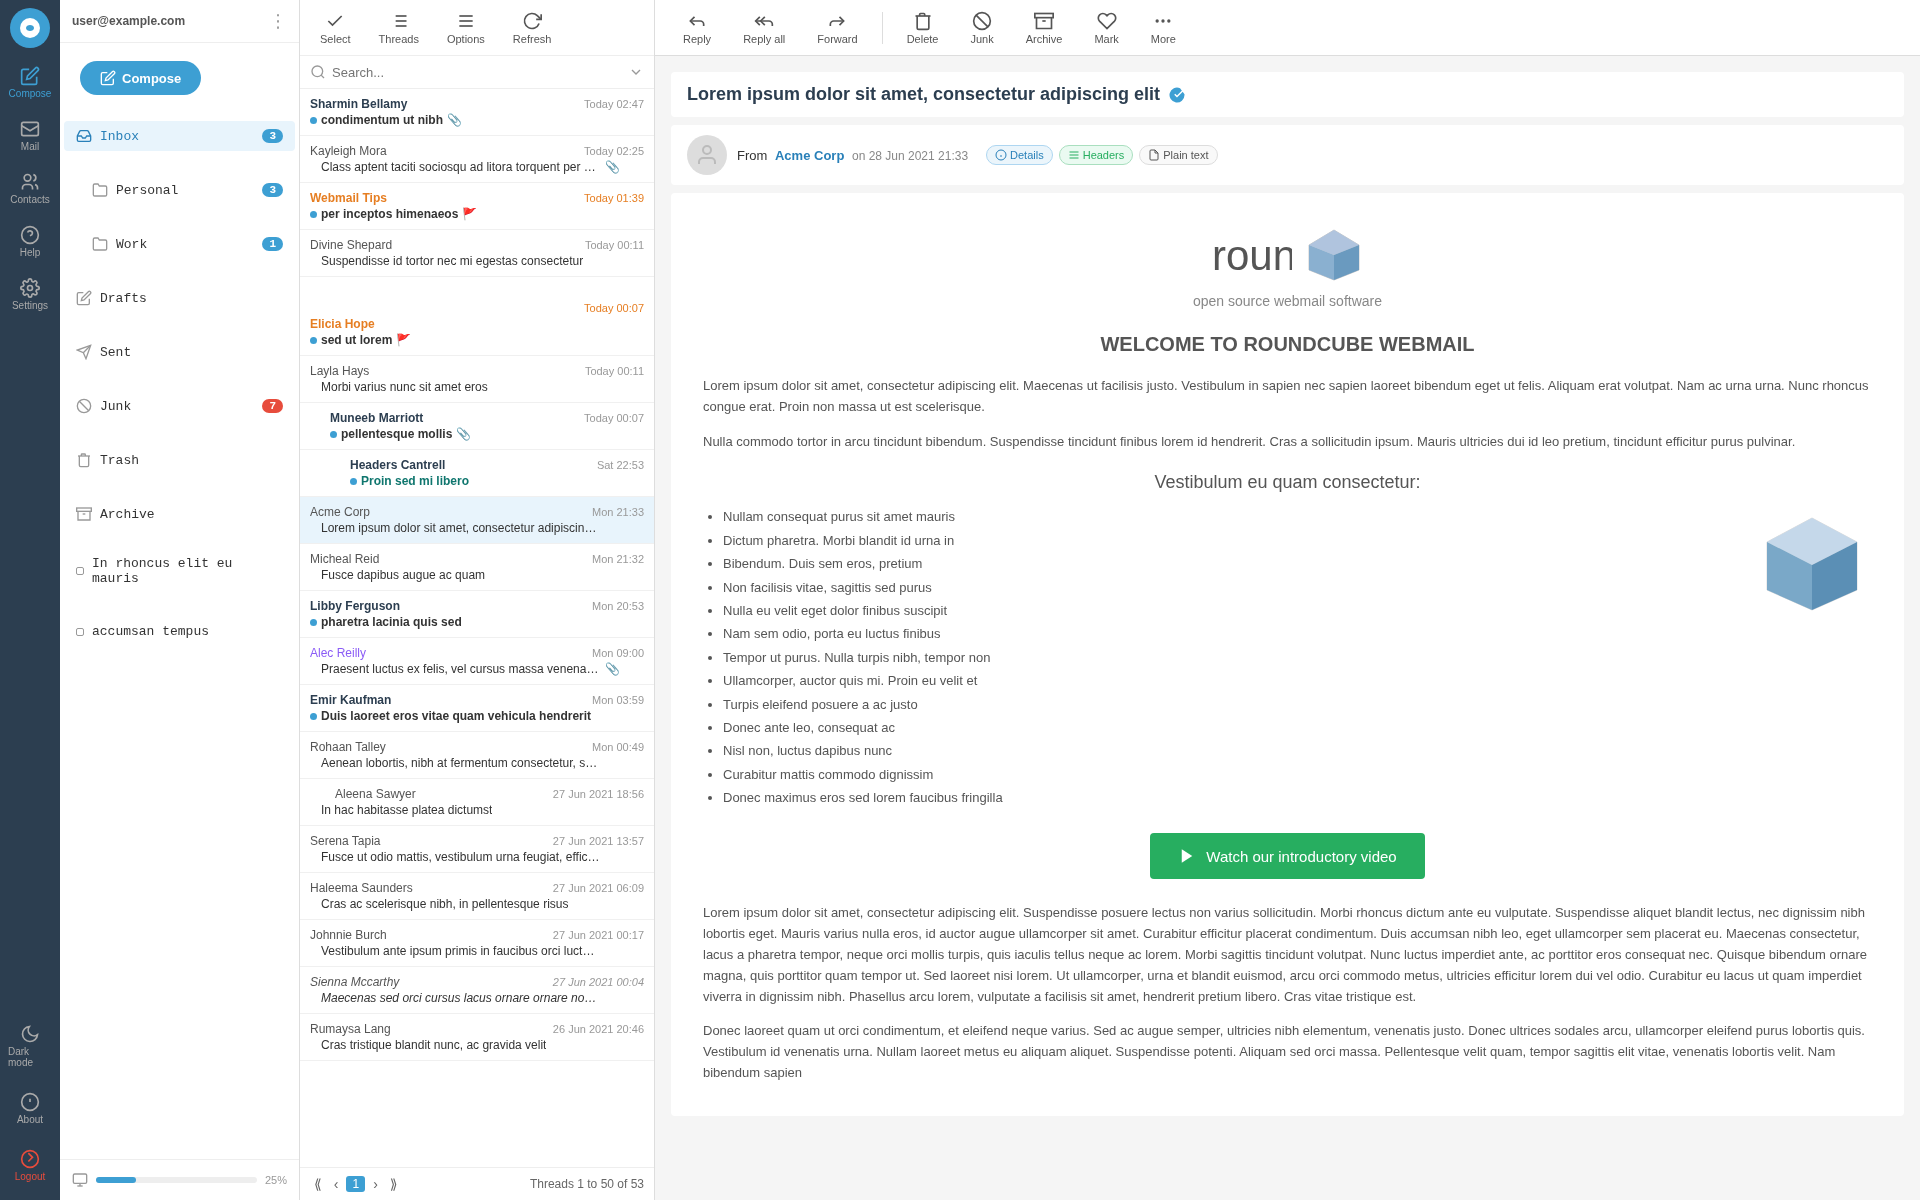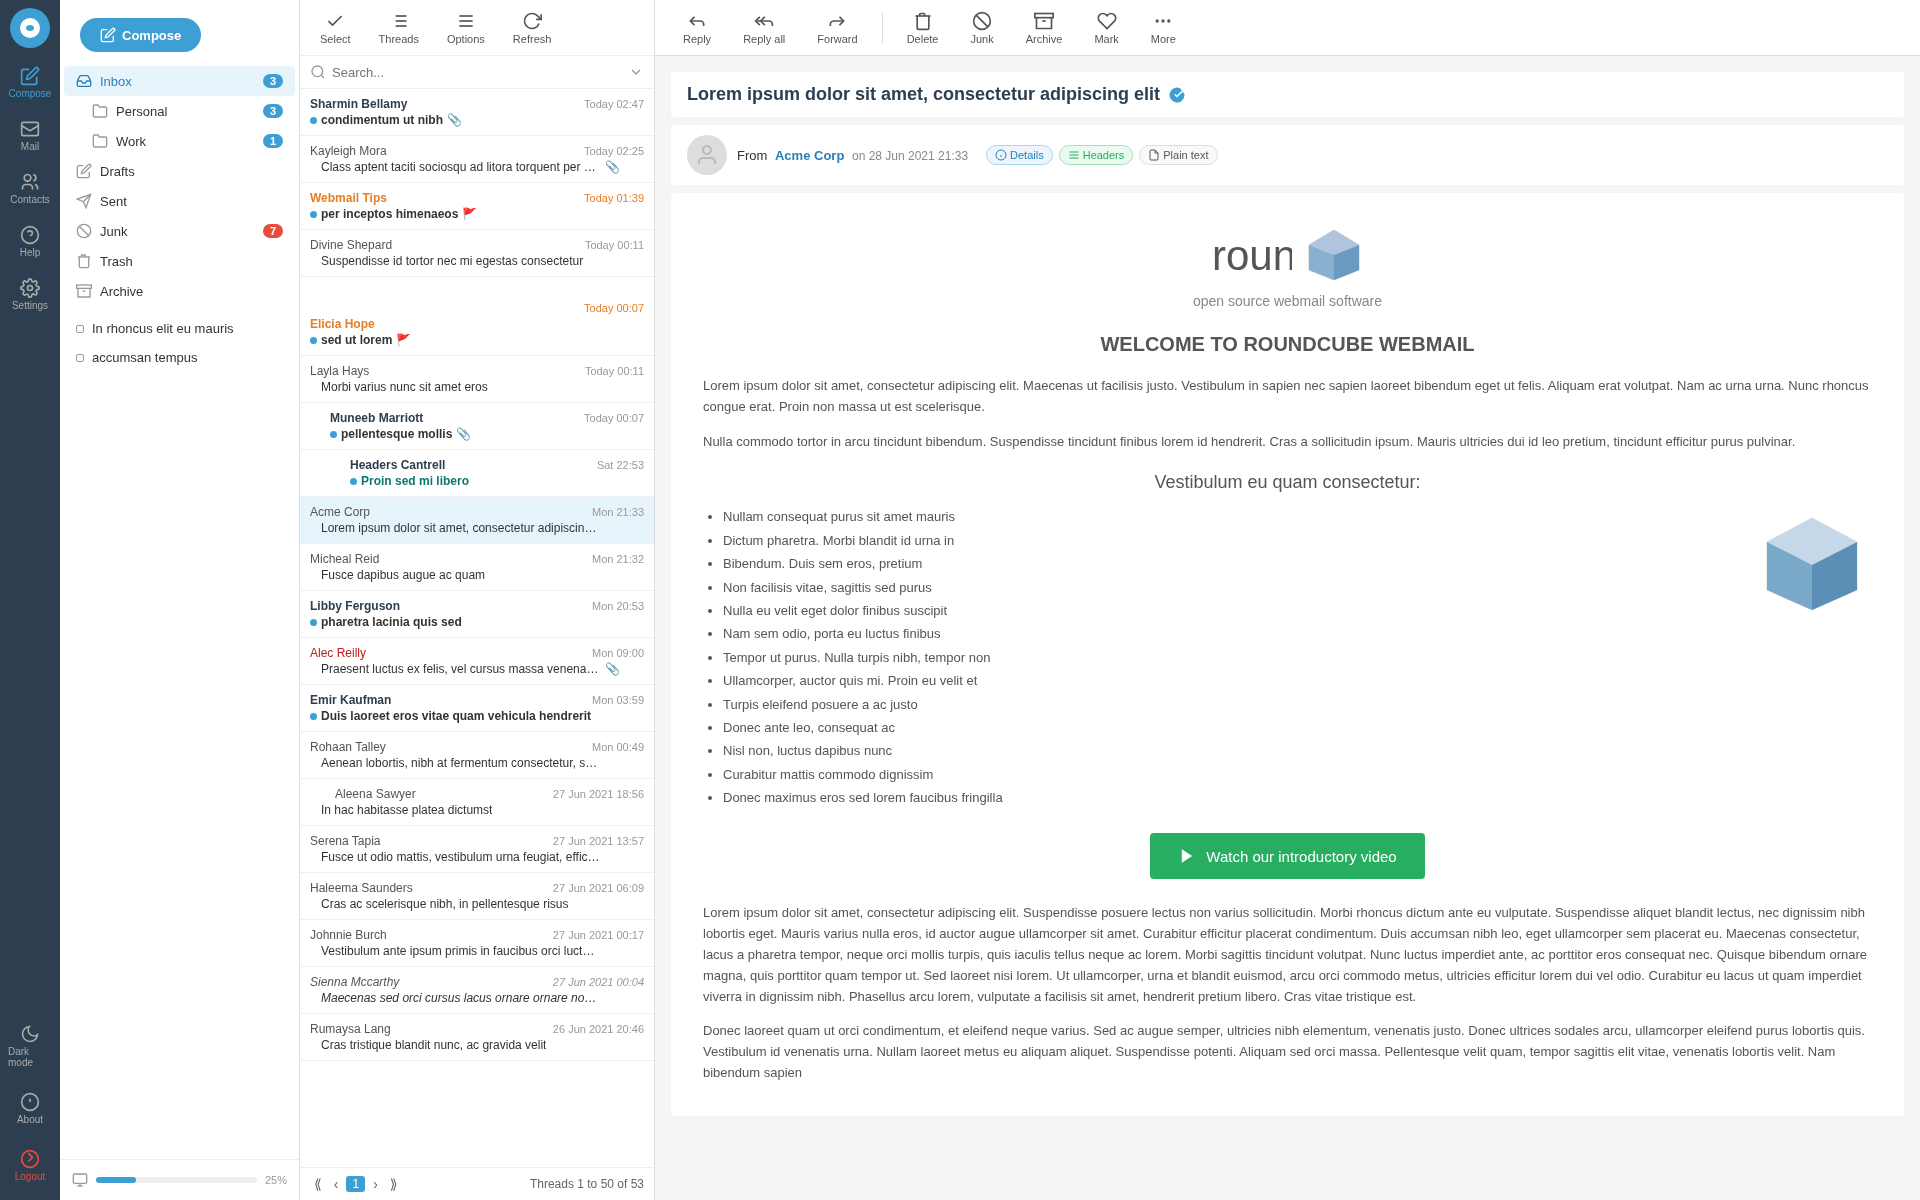--- a/index.html
+++ b/index.html
@@ -40,22 +40,22 @@
       overflow-y: auto;
     }
     .folder-header {
       padding: 10px 12px;
       display: flex; align-items: center; justify-content: space-between;
       border-bottom: 1px solid #eee;
     }
     .user-email { font-size: 12px; color: #555; font-weight: bold; }
     .folder-item {
       display: flex; align-items: center; padding: 7px 12px;
-      cursor: pointer; border-radius: 4px; margin: 0 4px;
-      font-size: 13px; color: #333;
+      cursor: pointer; border-radius: 4px; margin: 12px 4px;
+      font-size: 13px; color: #333; font-family: Liberation Mono, monospace;
     }
     .folder-item.active { background: #e8f4fc; color: #2980b9; }
     .folder-item svg { width: 16px; height: 16px; margin-right: 8px; flex-shrink: 0; }
     .folder-badge {
       margin-left: auto; background: #3d9fd3; color: #fff;
       border-radius: 10px; padding: 1px 7px; font-size: 11px; font-weight: bold;
     }
     .folder-badge.red { background: #e74c3c; }
     .folder-sub { padding-left: 28px; }
     .compose-btn {
@@ -258,20 +258,24 @@
       <svg viewBox="0 0 24 24" fill="none" stroke="#e74c3c" stroke-width="2">
           <circle cx="12" cy="12" r="10"></circle>
           <path d="M10 15l5-5-5-5" stroke="#e74c3c"></path>
         </svg>
       <span style="color:#e74c3c;font-size:10px;">Logout</span>
     </div>
   </div>
 </div>
 
 <div id="folder-panel">
+  <div class="folder-header">
+    <span class="user-email">user@example.com</span>
+    <button style="background:none;border:none;cursor:pointer;color:#999;font-size:18px;">⋮</button>
+  </div>
 
   <div style="padding: 8px 8px 4px;">
     <button class="compose-btn">
       <svg width="16" height="16" viewBox="0 0 24 24" fill="none" stroke="white" stroke-width="2">
           <path d="M11 4H4a2 2 0 00-2 2v14a2 2 0 002 2h14a2 2 0 002-2v-7"></path>
           <path d="M18.5 2.5a2.121 2.121 0 013 3L12 15l-4 1 1-4 9.5-9.5z"></path>
         </svg>
       <span>Compose</span>
     </button>
   </div>
@@ -537,21 +541,21 @@
         <span style="font-size:11px;color:#999;white-space:nowrap;">Mon 20:53</span>
       </div>
       <div class="msg-row2">
         <span class="msg-dot"></span>
         <span class="msg-subject" style="font-weight:bold;">pharetra lacinia quis sed</span>
 
       </div>
     </div>
       <div class="msg-item" style="padding-left: 10px;">
       <div class="msg-row1">
-        <span style="font-size:12px;color:#b91c1c;font-weight:normal;text-align:right;">Alec Reilly</span>
+        <span style="font-size:12px;color:#8b5cf6;font-weight:normal;text-align:right;">Alec Reilly</span>
         <span style="font-size:11px;color:#999;white-space:nowrap;">Mon 09:00</span>
       </div>
       <div class="msg-row2">
         <span style="width:7px;display:inline-block;margin-right:4px;"></span>
         <span class="msg-subject" style="font-weight:normal;">Praesent luctus ex felis, vel cursus massa venenatis sit amet</span>
         <span class="msg-attachment">📎</span>
 
       </div>
     </div>
       <div class="msg-item unread" style="padding-left: 10px;">

